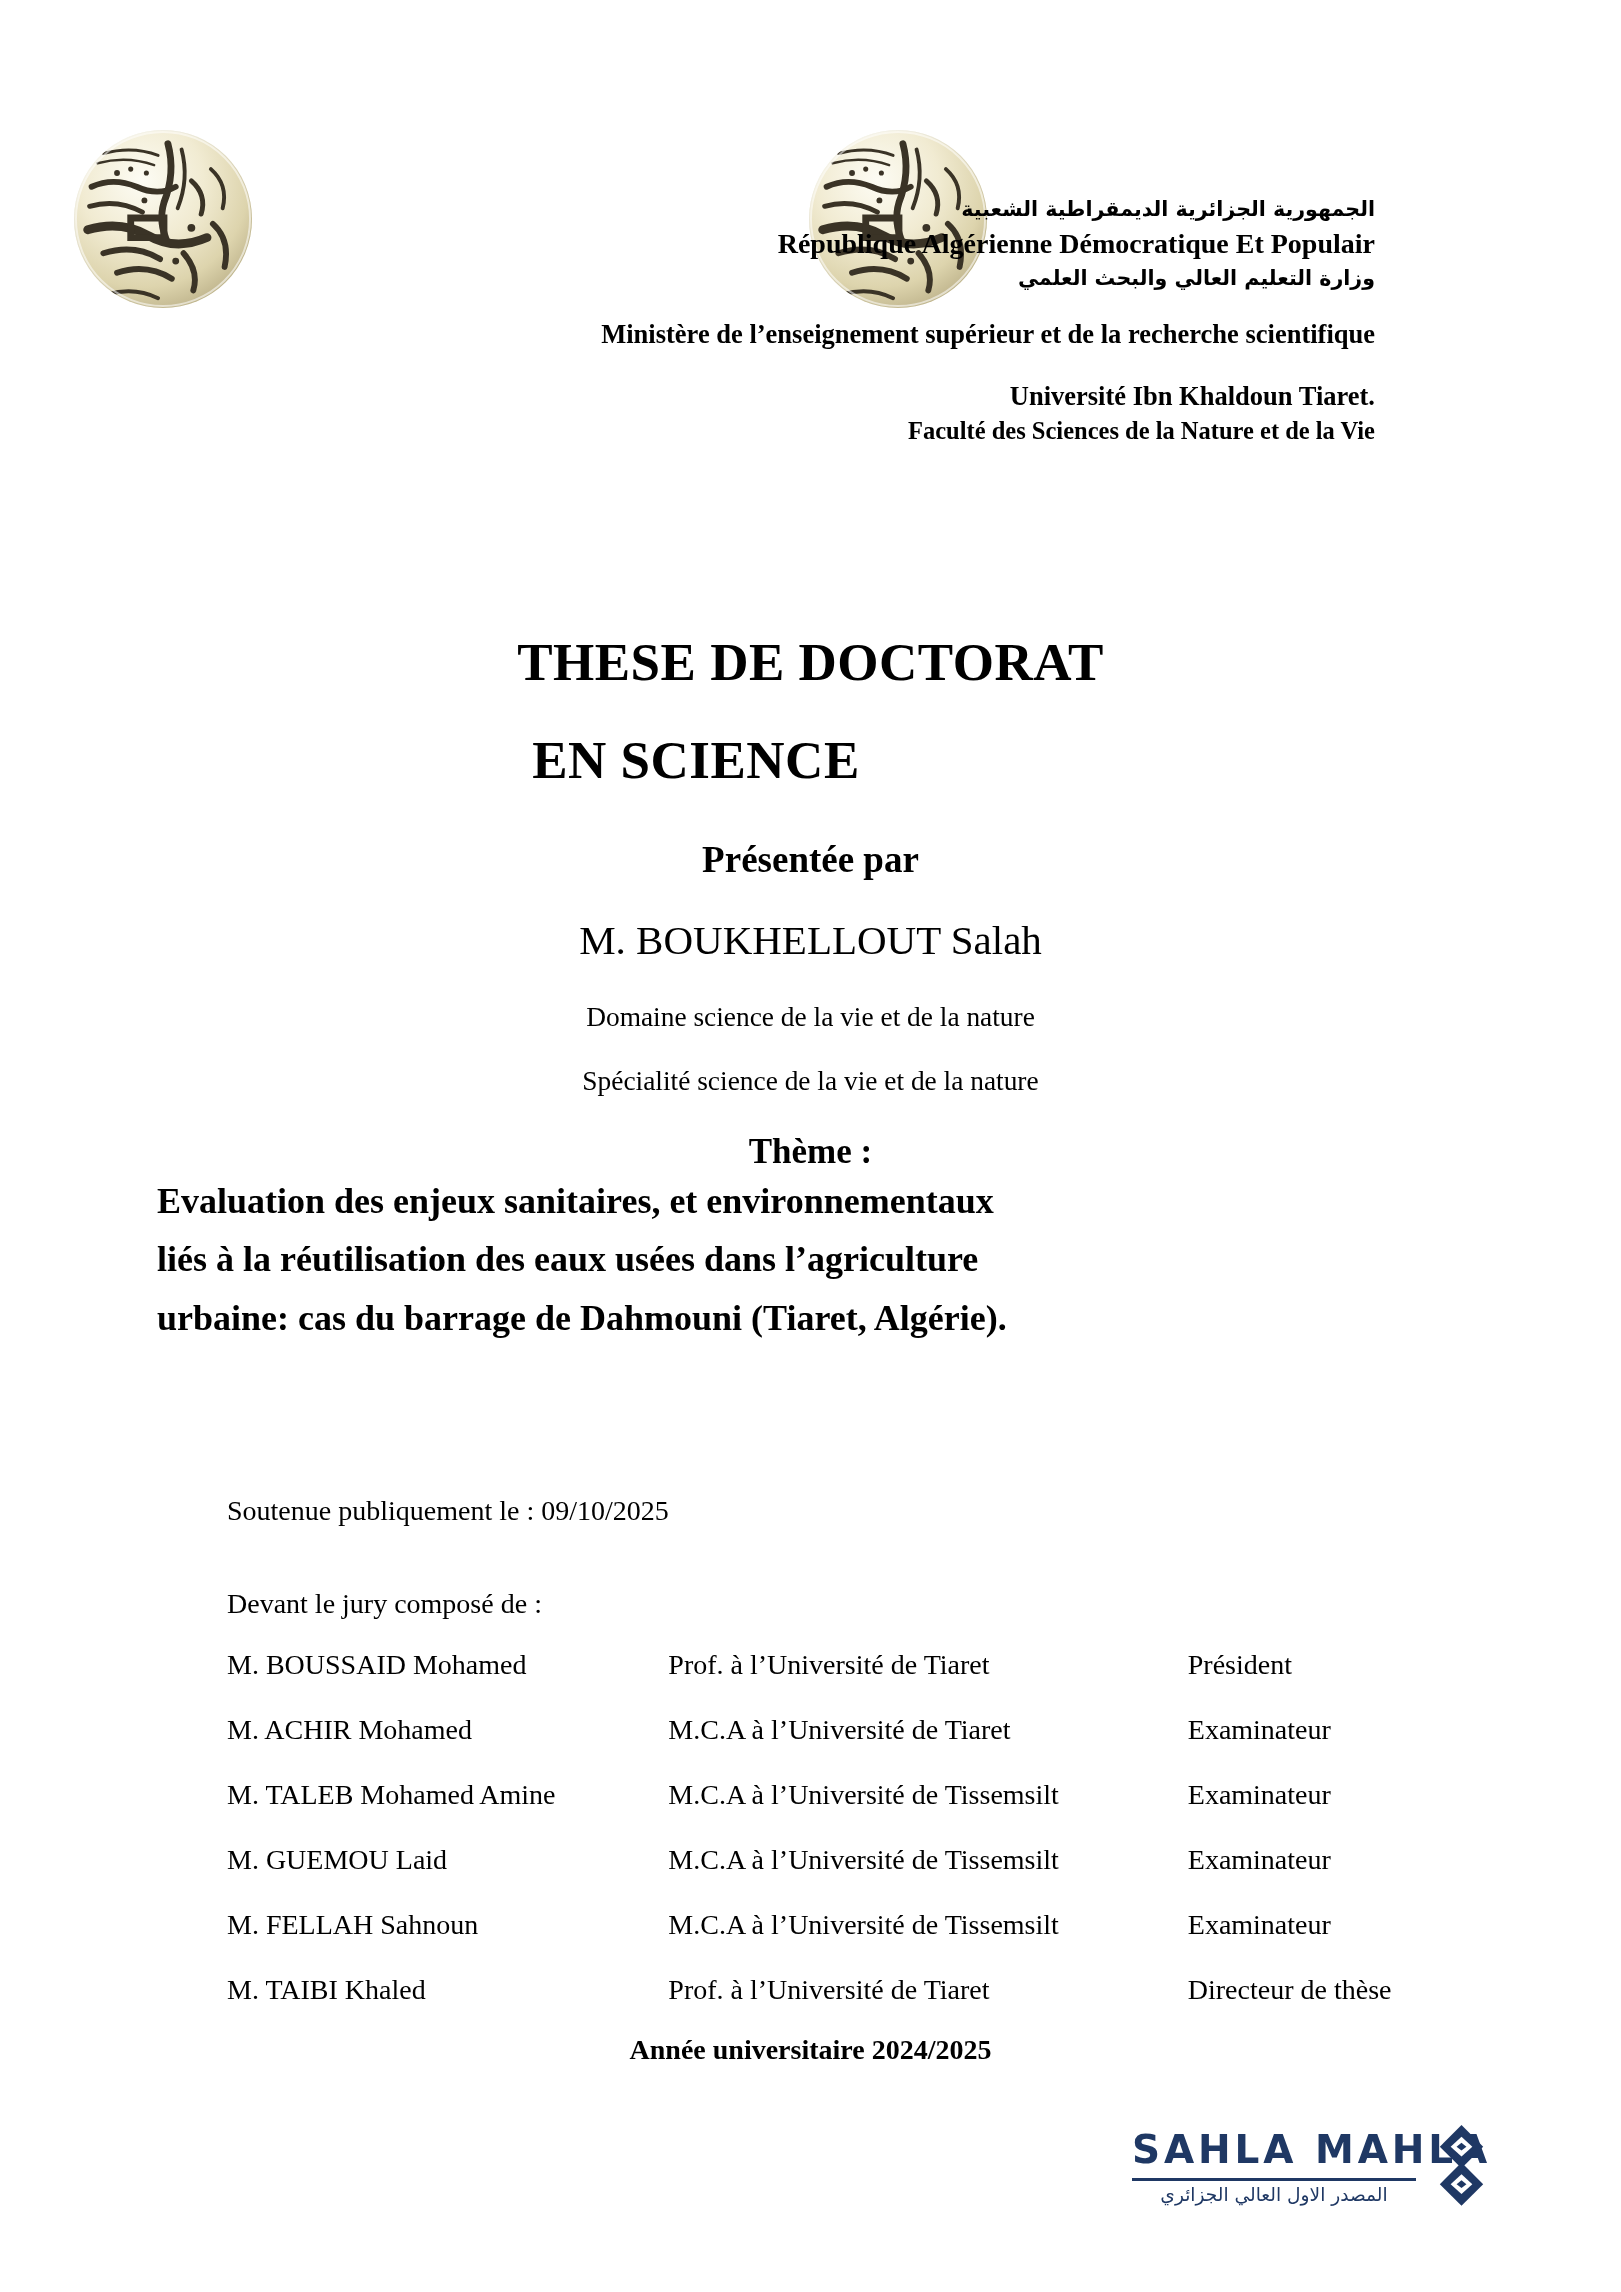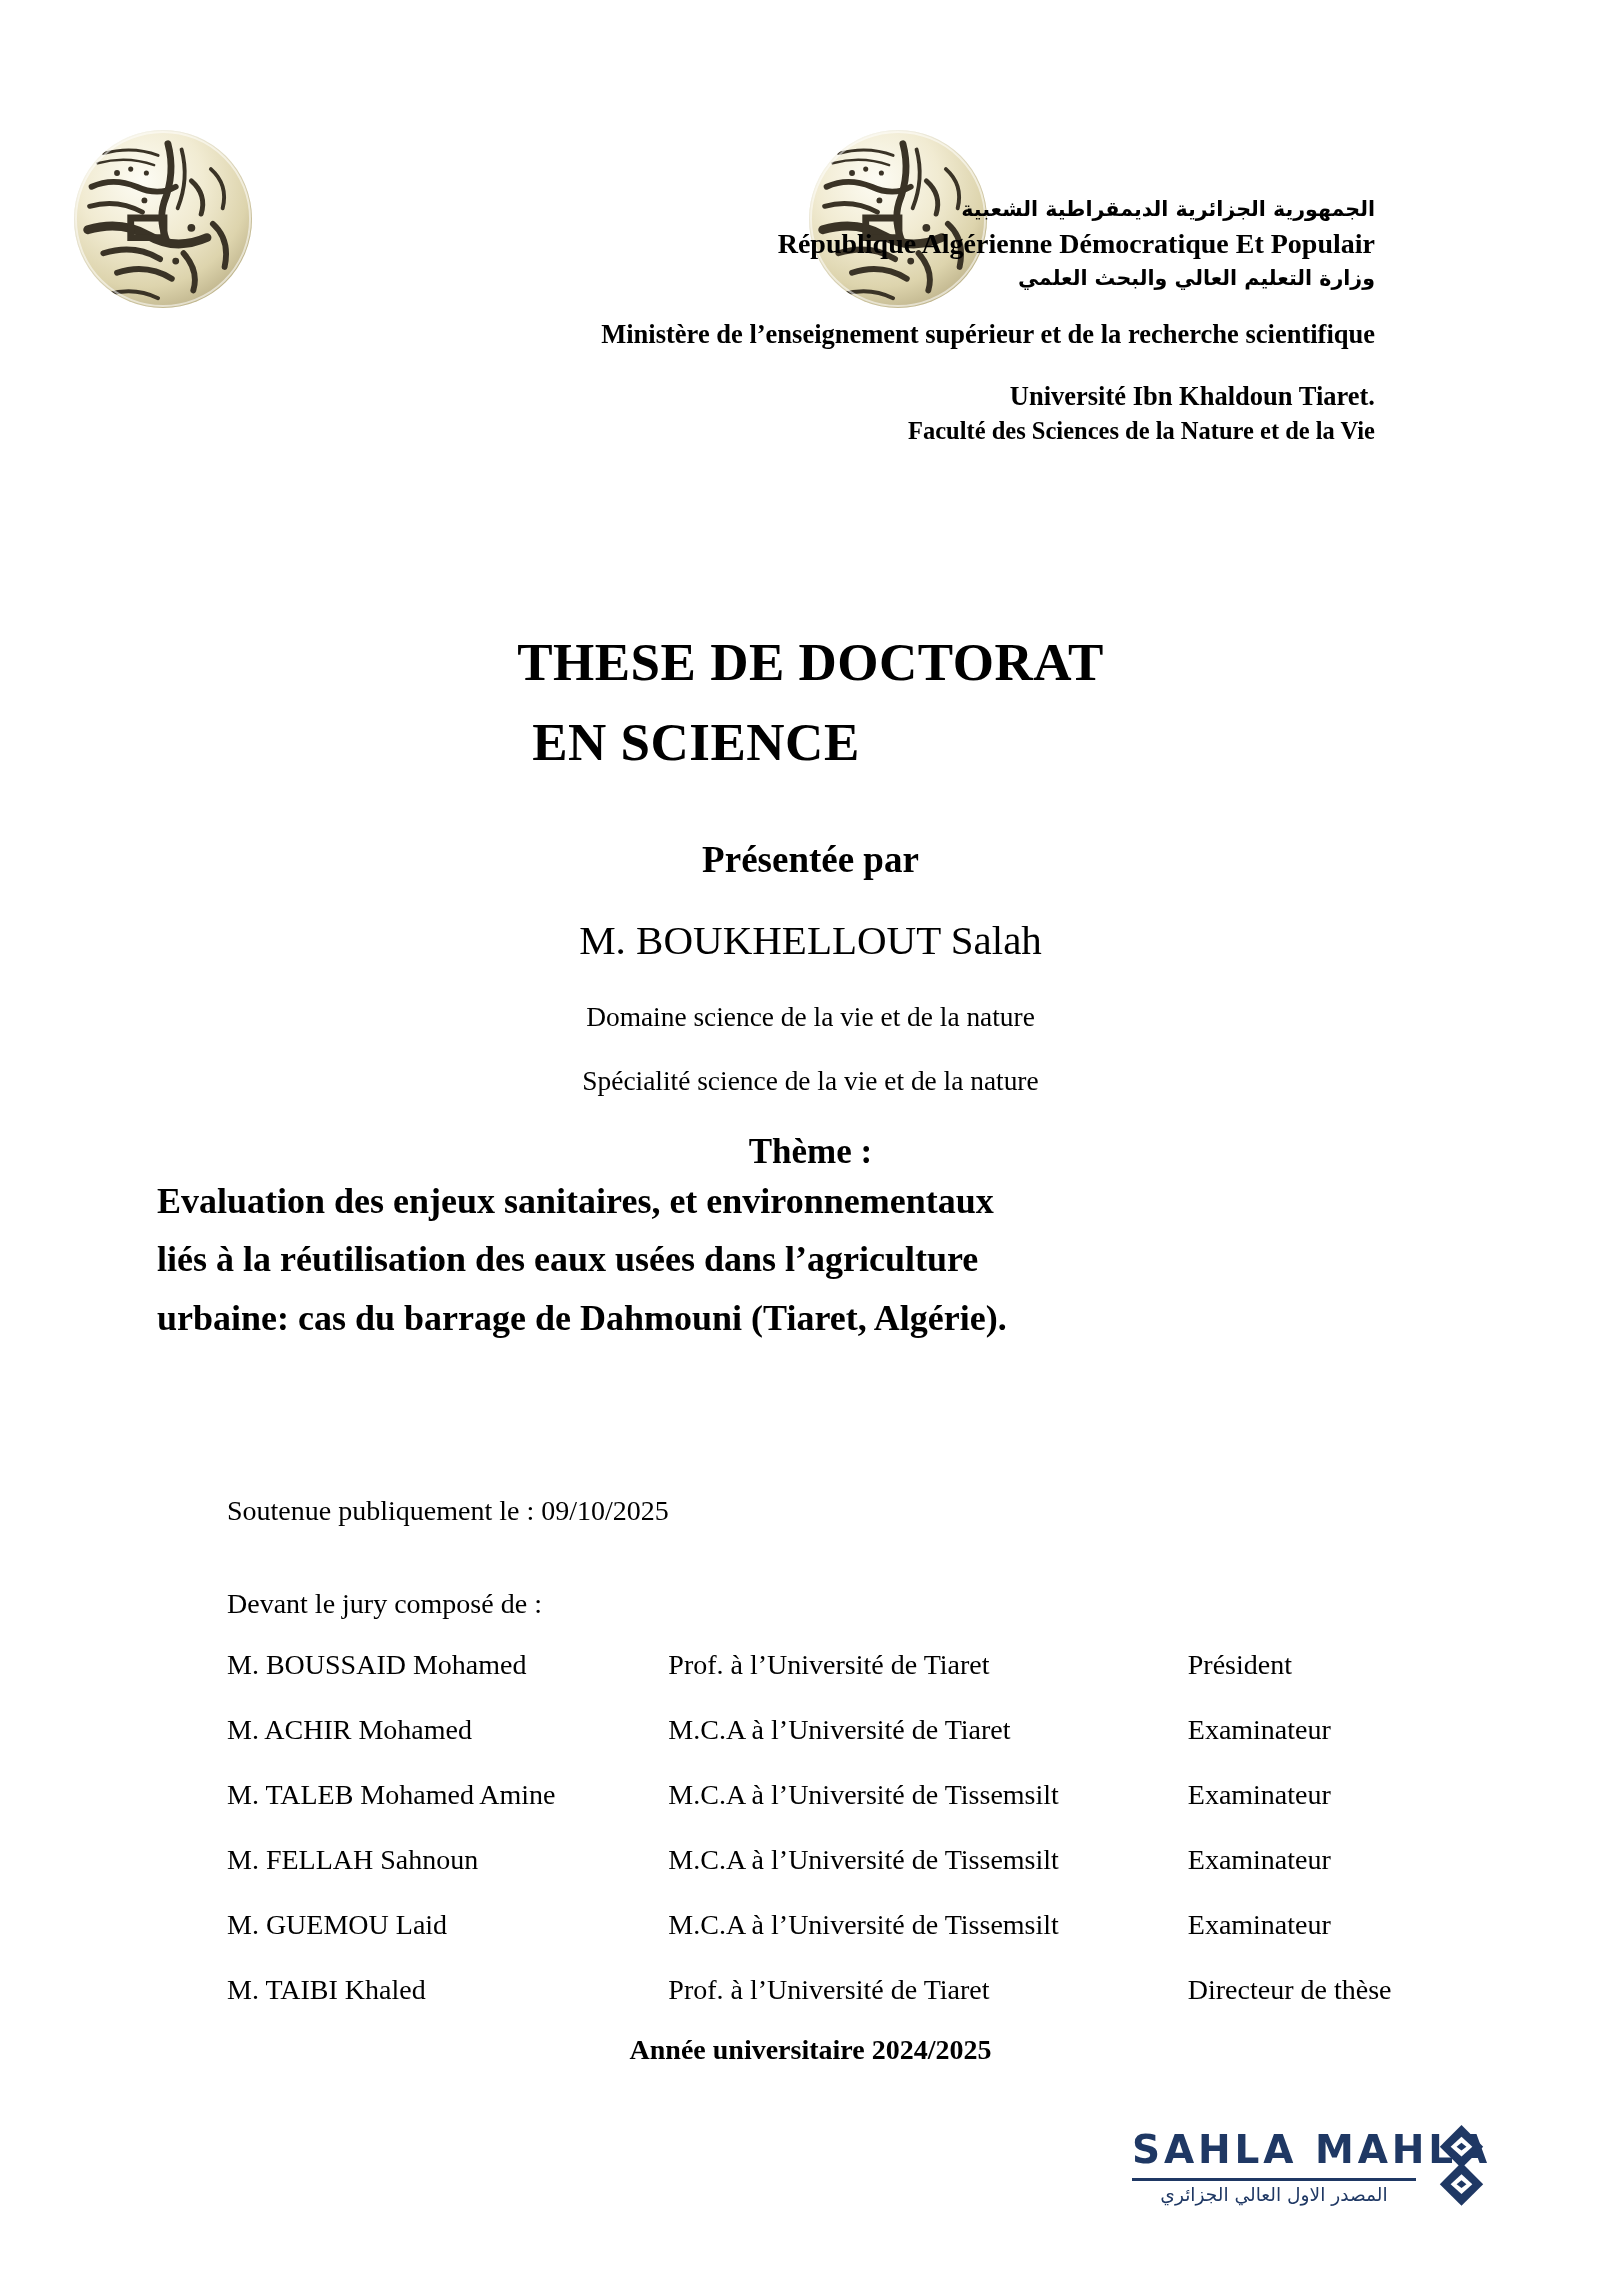--- a/index.html
+++ b/index.html
@@ -94,21 +94,21 @@
     top: 632px;
     width: 1621px;
     text-align: center;
     font-weight: bold;
     font-size: 53px;
     letter-spacing: 0.5px;
   }
   .thesis-type2 {
     position: absolute;
     left: 0;
-    top: 712px;
+    top: 730px;
     width: 1392px;
     text-align: center;
     font-weight: bold;
     font-size: 53px;
     letter-spacing: 0.5px;
   }
   .presented-by {
     position: absolute;
     left: 0;
     top: 838px;
@@ -374,26 +374,26 @@
         <td class="c-name">M. ACHIR Mohamed</td>
         <td class="c-grade">M.C.A à l’Université de Tiaret</td>
         <td class="c-role">Examinateur</td>
       </tr>
       <tr>
         <td class="c-name">M. TALEB Mohamed Amine</td>
         <td class="c-grade">M.C.A à l’Université de Tissemsilt</td>
         <td class="c-role">Examinateur</td>
       </tr>
       <tr>
-        <td class="c-name">M. FELLAH Sahnoun</td>
+        <td class="c-name">M. GUEMOU Laid</td>
         <td class="c-grade">M.C.A à l’Université de Tissemsilt</td>
         <td class="c-role">Examinateur</td>
       </tr>
       <tr>
-        <td class="c-name">M. GUEMOU Laid</td>
+        <td class="c-name">M. FELLAH Sahnoun</td>
         <td class="c-grade">M.C.A à l’Université de Tissemsilt</td>
         <td class="c-role">Examinateur</td>
       </tr>
       <tr>
         <td class="c-name">M. TAIBI Khaled</td>
         <td class="c-grade">Prof. à l’Université de Tiaret</td>
         <td class="c-role">Directeur de thèse</td>
       </tr>
     </tbody>
   </table>

